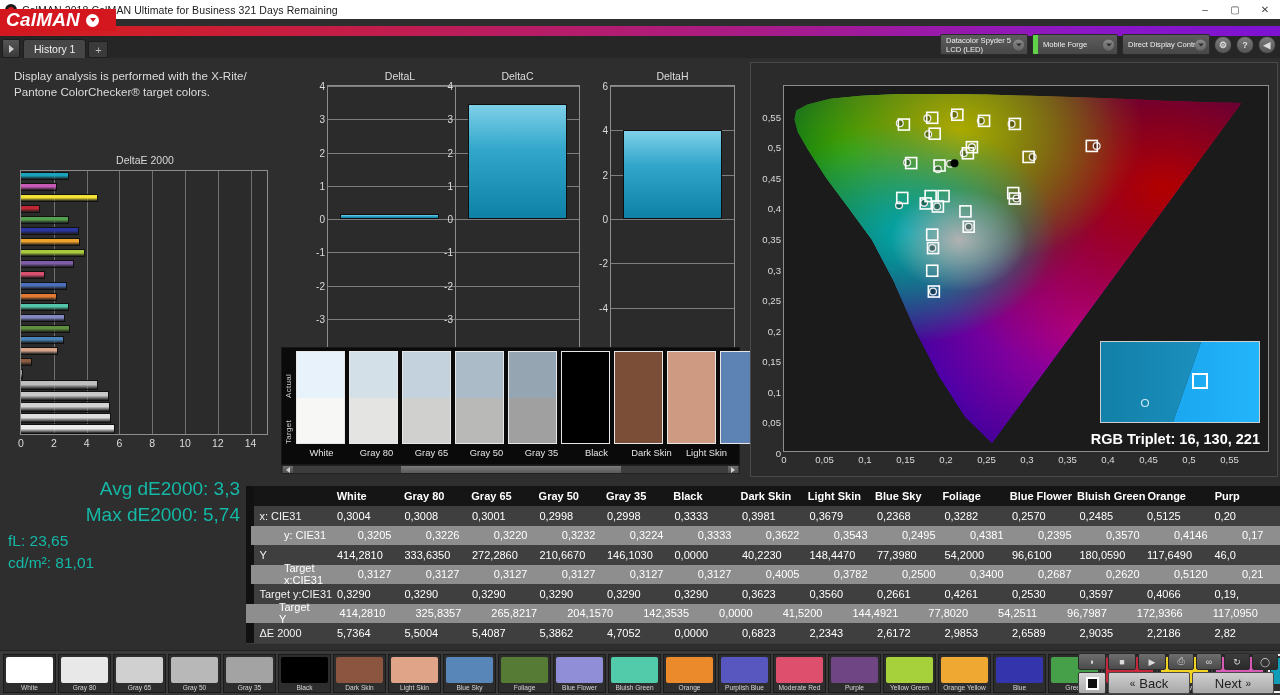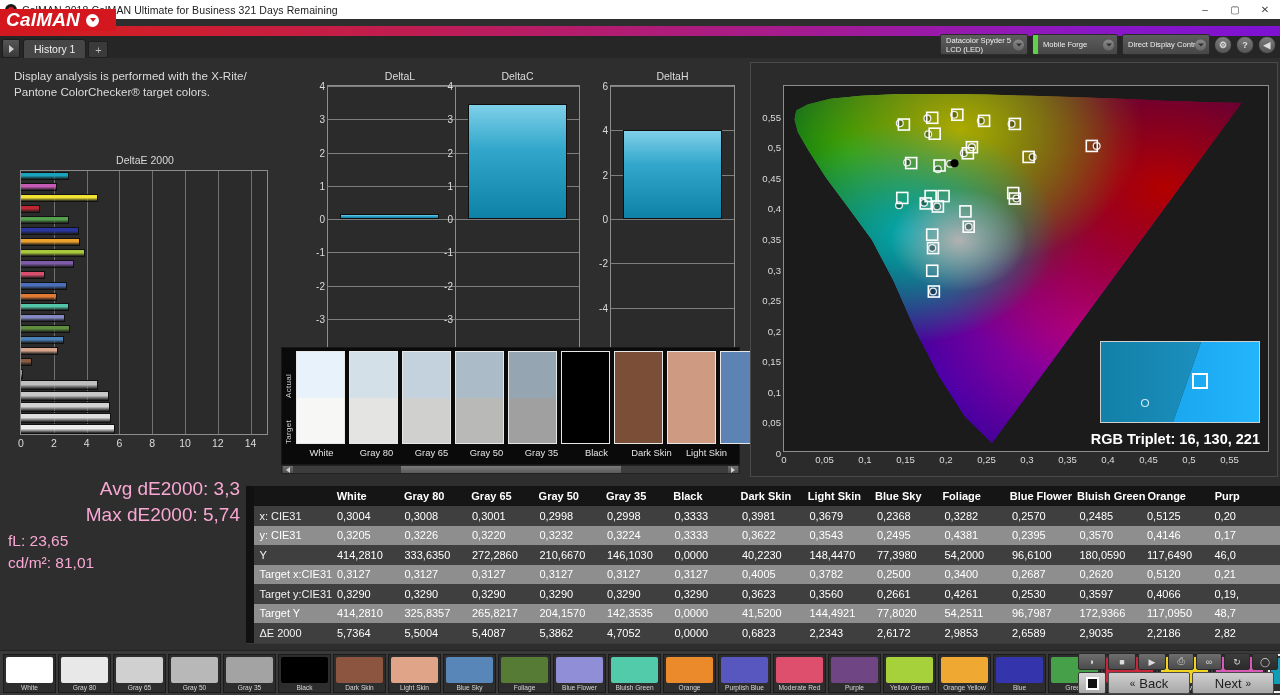--- a/index.html
+++ b/index.html
@@ -149,38 +149,38 @@
   
   .cie { position:absolute; left:750px; top:62px; width:528px; height:415px; background:#2b2b2b; border:1px solid #4a4a4a;}
   .cie .ctitle { font-size:10.5px; color:#dcdcdc; text-align:center; margin-top:3px;}
   .cieplot { position:absolute; left:32px; top:22px; width:486px; height:367px; background:#1b1b1b; border:1px solid #8d8d8d;}
   .cie .ytick { position:absolute; font-size:9.6px; color:#dcdcdc; right:100%; margin-right:3px; transform:translateY(-50%); }
   .cie .xtick { position:absolute; font-size:9.6px; color:#dcdcdc; top:100%; margin-top:3px; transform:translateX(-50%); }
   .rgbtrip { position:absolute; right:8px; bottom:4px; font-size:14.5px; color:#fff; font-weight:bold;}
   .swatchbox { position:absolute; right:8px; bottom:28px; width:160px; height:82px; border:1px solid #cfcfcf;}
 
   
-  .readings { position:absolute; left:8px; top:476px; width:232px; color:#f9a8d4; }
+  .readings { position:absolute; left:8px; top:476px; width:232px; color:#14b8a6; }
   .readings .r1 { font-size:19px; text-align:right; line-height:26px; font-weight:400;}
   .readings .hd { font-size:19px; margin-top:8px; }
   .readings .kv { font-size:15.5px; margin-top:4px; display:flex; }
   .readings .kv .a { width:110px; }
 
   
   .table { position:absolute; left:246px; top:486px; width:1034px; height:158px; overflow:hidden; background:#3a3a3a;}
   .trow { display:flex; height:19.5px; align-items:center; }
   .trow.hdr { background:#151515; height:20px; }
   .trow.odd { background:#3f3f3f; }
   .trow.even { background:#8e8e8e; }
   .tcorner { width:10px; height:100%; background:#111; }
   .tlab { width:95px; font-size:11px; color:#f2f2f2; padding-left:5px; }
   .trow.hdr .tlab { color:#fff; }
   .tcell { width:68px; font-size:11px; color:#fff; text-align:left; padding-left:2px; white-space:nowrap; }
   .trow.hdr .tcell { font-weight:bold; font-size:11px; }
-  .trow.even .tcell, .trow.even .tlab { color:#fff; }
+  .trow.even .tcell, .trow.even .tlab { color:#fff;margin-left:28px; }
   .tcell.w80 { width:80px; }
 
   
   .bottombar { position:absolute; left:0; top:650px; width:1280px; height:45px; background:#3a3a3a; border-top:1px solid #222;}
   .bswatches { position:absolute; left:3px; top:3px; display:flex; gap:2px; }
   .bsw { width:53px; height:39px; background:#2d2d2d; border:1px solid #1b1b1b; position:relative;
          display:flex; align-items:flex-start; justify-content:center; }
   .bsw .chip { width:47px; height:26px; margin-top:2px; border-radius:2px; }
   .bsw .nm { position:absolute; bottom:1px; left:0; right:0; text-align:center; font-size:6.6px; color:#d8d8d8; line-height:7px;}
   .bsw.sel { border:2px solid #f0f0f0; }

